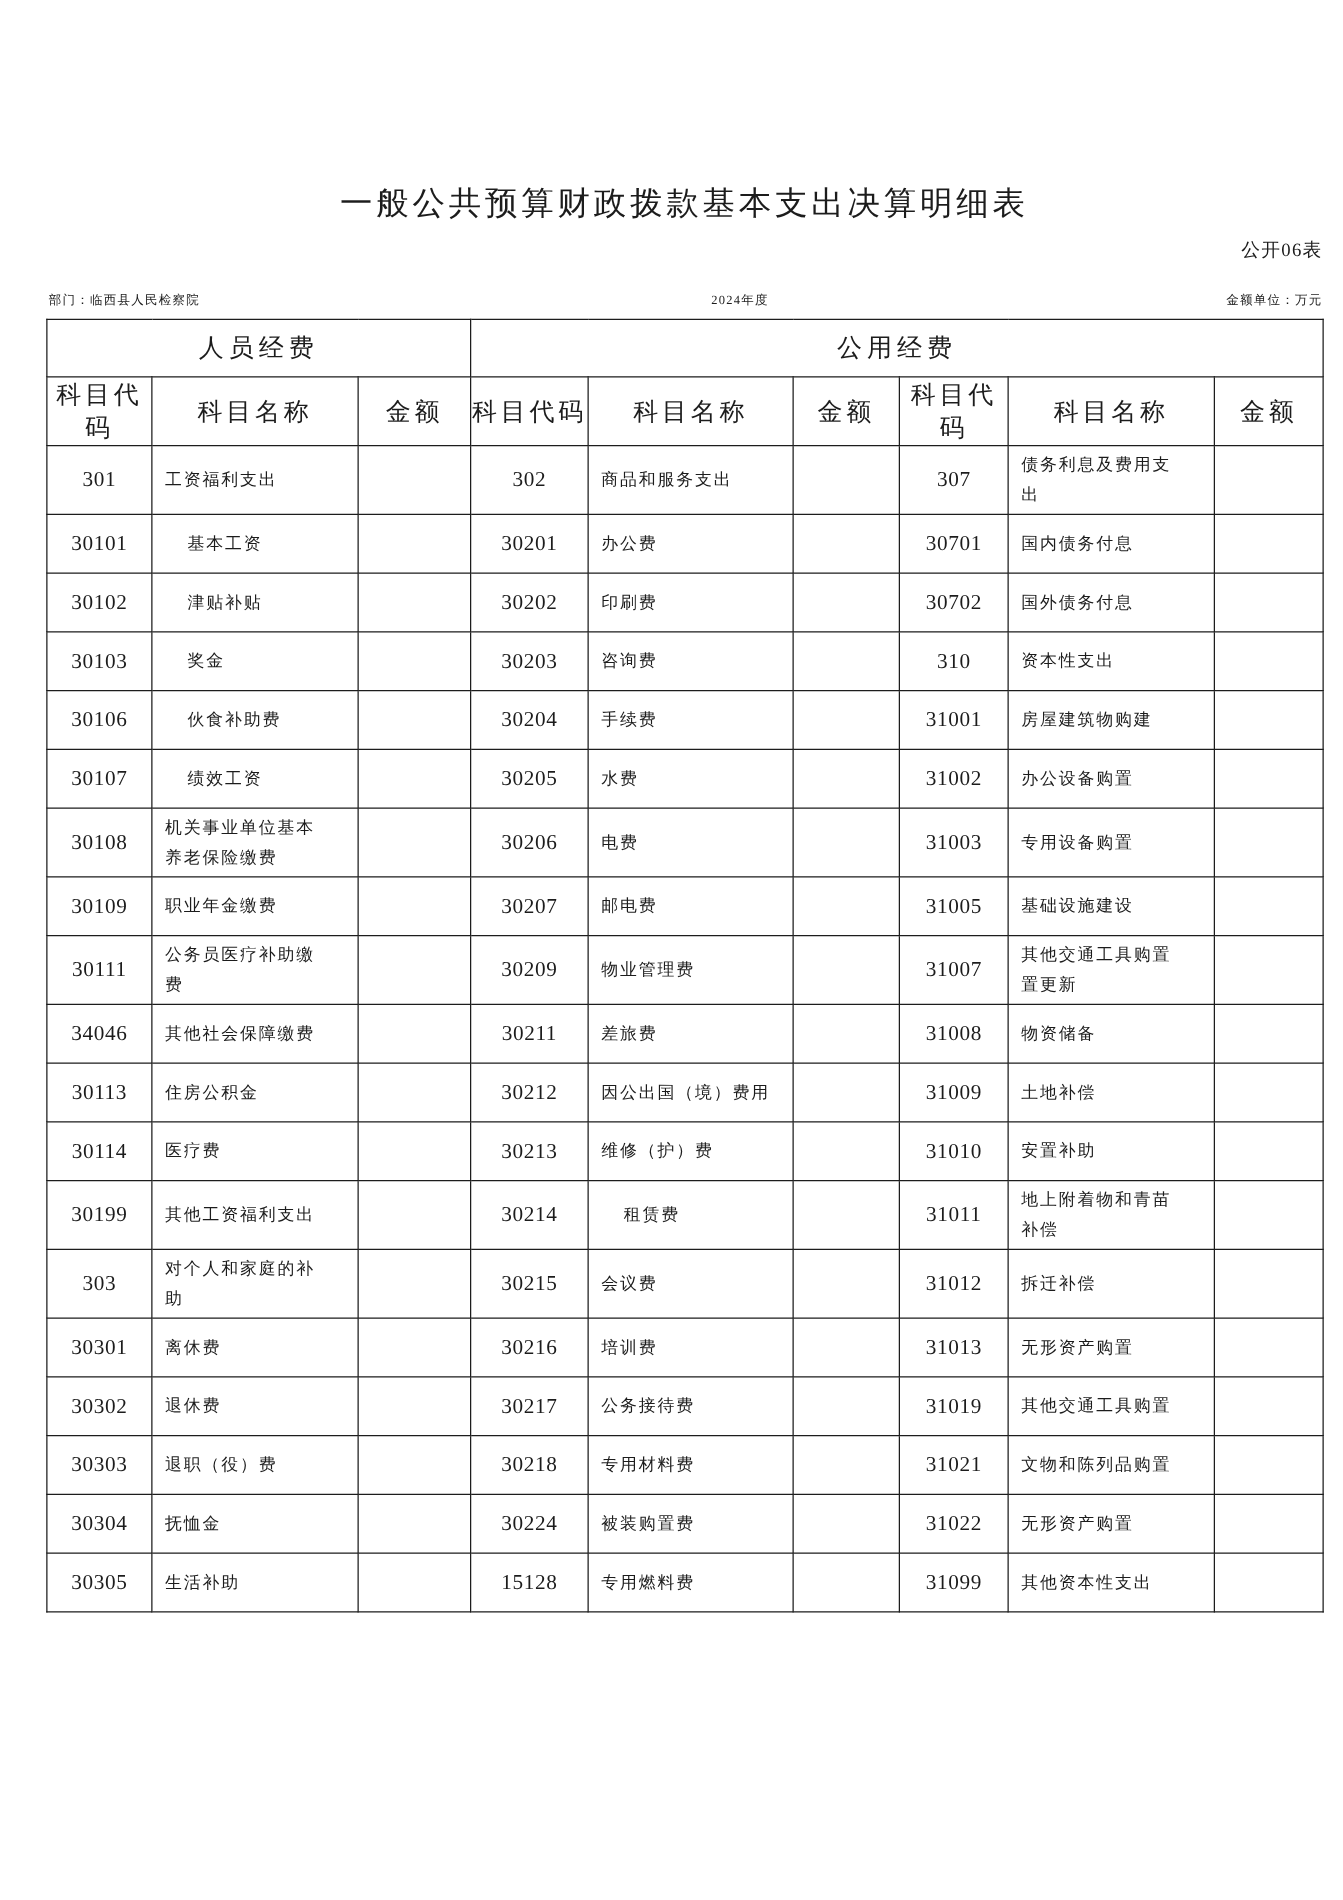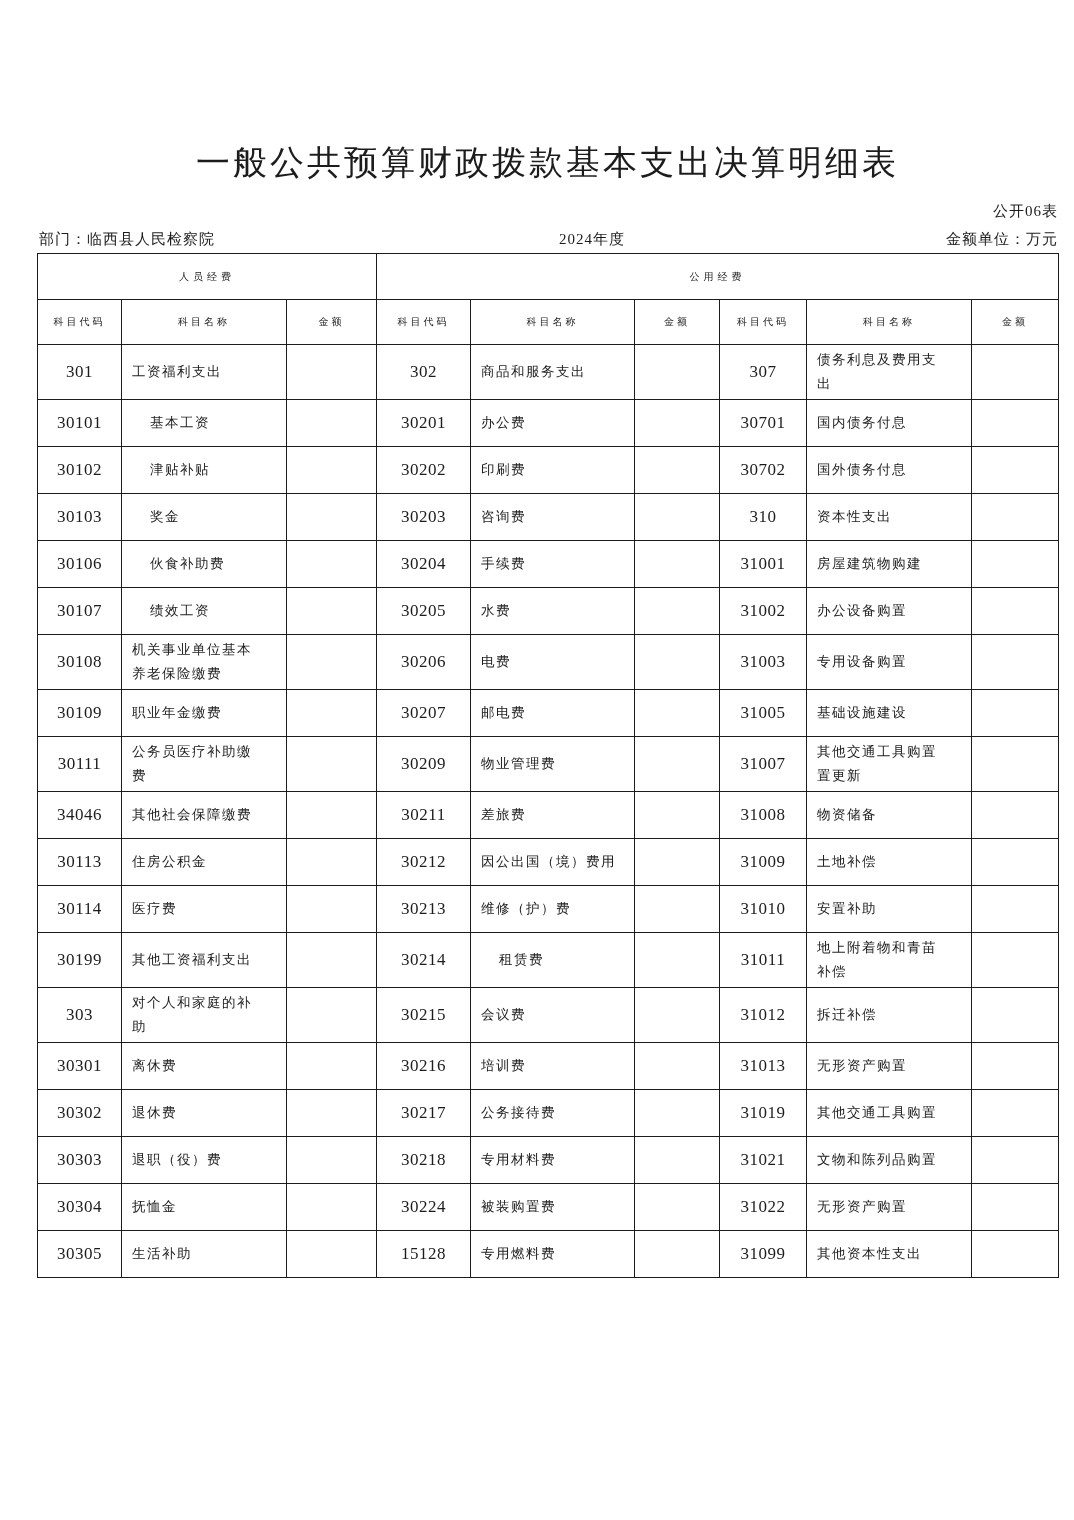--- a/index.html
+++ b/index.html
@@ -8,59 +8,59 @@
     width: 1074px; height: 1520px;
     font-family: "Liberation Serif", "DejaVu Serif", serif;
     color: #1c1c1c;
     position: relative;
     overflow: hidden;
   }
   .sheet { position: absolute; left: 37px; top: 0; width: 1021px; }
   .doc-title {
     margin-top: 146px;
     text-align: center;
-    font-size: 34px;
+    font-size: 26px;
     font-weight: normal;
     letter-spacing: 3px;
     line-height: 34px;
     white-space: nowrap;
   }
   .code-line {
-    margin-top: 22px;
+    margin-top: 12px;
     text-align: right;
     font-size: 15px;
     line-height: 18px;
     letter-spacing: 1px;
   }
   .meta-line {
     position: relative;
-    margin-top: 10px;
+    margin-top: 22px;
     height: 18px;
-    font-size: 15px;
+    font-size: 10px;
     line-height: 18px;
     letter-spacing: 1px;
   }
   .meta-dept { position: absolute; left: 2px; top: 0; }
   .meta-period { position: absolute; left: 555px; top: 0; transform: translateX(-50%); }
   .meta-unit { position: absolute; right: 0; top: 0; }
   table.budget {
     margin-top: 5px;
     border-collapse: collapse;
     table-layout: fixed;
     width: 1021px;
     border: 1.5px solid #1c1c1c;
   }
   table.budget th, table.budget td {
     border: 1px solid #1c1c1c;
     vertical-align: middle;
   }
   thead th {
     font-weight: normal;
     text-align: center;
-    font-size: 10px;
+    font-size: 20px;
     letter-spacing: 4px;
   }
   tr.group-row th { height: 46px; }
   tr.cols-row th { height: 45px; letter-spacing: 3px; }
   tbody td { height: 47px; font-size: 14px; }
   td.code {
     text-align: center;
     font-size: 17px;
     letter-spacing: 0.5px;
   }

